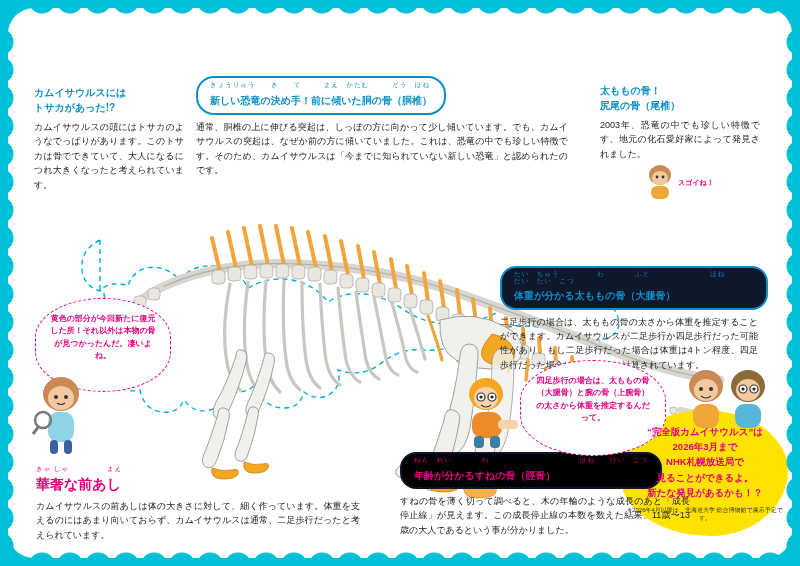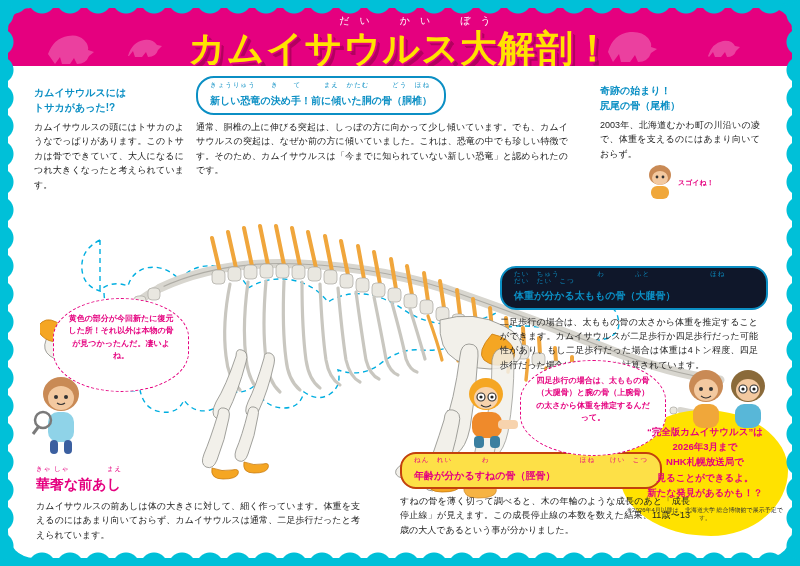--- a/index.html
+++ b/index.html
@@ -113,34 +113,20 @@
   .char{position:absolute;z-index:5;}
   .tiny{font-size:7px;color:#e5007f;font-weight:bold;}
 </style>
 </head>
 <body>
 
 <div id="poster">
 
   <div class="white-panel"></div>
 
-  <div class="header-band">
-    <svg width="784" height="58" viewBox="0 0 784 58" style="position:absolute;left:0;top:0;">
-      <g fill="#ffffff" opacity="0.25">
-        <path d="M40 46 q6-16 20-18 q10-2 16 4 q5 5 4 10 l6 2 l-5 4 q-3 8-12 8 l-3-6 l-4 6 l-8 0 l-2-7 l-5 7 z"></path>
-        <path d="M120 48 q4-14 16-16 q9-1 13 5 l5 1 l-4 4 q-2 7-10 7 l-2-5 l-4 5 l-7 0 l-2-6 l-4 5 z"></path>
-        <path d="M600 44 q5-18 22-20 q12-1 18 6 q4 5 3 9 l6 2 l-6 4 q-3 9-13 9 l-3-7 l-5 7 l-9 0 l-2-8 l-6 8 z"></path>
-        <path d="M700 48 q4-13 15-15 q9-1 12 5 l5 1 l-4 4 q-2 6-9 6 l-2-5 l-4 5 l-6 0 l-2-5 l-4 5 z"></path>
-      </g>
-    </svg>
-    <div class="title-wrap">
-      <div class="title-ruby">だい　かい　ぼう</div>
-      <div class="title-main">カムイサウルス大解剖！</div>
-    </div>
-  </div>
 
   <div class="art">
     <svg width="700" height="380" viewBox="0 0 700 380">
       <defs>
         <style>
           .bone{fill:#f2f0ea;stroke:#8a8a85;stroke-width:.8;}
           .rib{fill:none;stroke:#c9c7c0;stroke-width:3.2;stroke-linecap:round;}
           .ribO{fill:none;stroke:#f0a63c;stroke-width:3.2;stroke-linecap:round;}
           .orange{fill:#f5a623;stroke:#c97c10;stroke-width:.8;}
           .dash{fill:none;stroke:#00aee0;stroke-width:1.4;stroke-dasharray:5 4;}
@@ -296,50 +282,50 @@
 
   <div class="box" style="left:196px;top:76px;width:384px;">
     <div style="border:2px solid #0b8fc4;border-radius:18px;padding:4px 12px 5px;background:#fff;display:inline-block;">
       <span class="ruby">きょうりゅう　　き　　て　　　まえ　かたむ　　　どう　ほね</span>
       <span class="hd blue">新しい恐竜の決め手！前に傾いた胴の骨（胴椎）</span>
     </div>
     <div class="bd" style="width:372px;">通常、胴椎の上に伸びる突起は、しっぽの方に向かって少し傾いています。でも、カムイサウルスの突起は、なぜか前の方に傾いていました。これは、恐竜の中でも珍しい特徴です。そのため、カムイサウルスは「今までに知られていない新しい恐竜」と認められたのです。</div>
   </div>
 
   <div class="box" style="left:600px;top:84px;width:160px;">
-    <div class="hd blue">奇跡の始まり！</div>
+    <div class="hd blue">太ももの骨！</div>
     <div class="hd blue">尻尾の骨（尾椎）</div>
-    <div class="bd">2003年、北海道むかわ町の川沿いの凌で、体重を支えるのにはあまり向いておらず。</div>
+    <div class="bd">2003年、恐竜の中でも珍しい特徴です、地元の化石愛好家によって発見されました。</div>
   </div>
 
   <div class="box" style="left:500px;top:266px;width:268px;">
     <div style="border:2px solid #0b8fc4;border-radius:16px;padding:3px 12px 4px;background:#0f172a;display:inline-block;">
       <span class="ruby">たい　ちゅう　　　　　わ　　　　ふと　　　　　　　　ほね　　　だい　たい　こつ</span>
       <span class="hd blue">体重が分かる太ももの骨（大腿骨）</span>
     </div>
     <div class="bd" style="width:258px;">二足歩行の場合は、太ももの骨の太さから体重を推定することができます。カムイサウルスが二足歩行か四足歩行だった可能性があり、もし二足歩行だった場合は体重は4トン程度、四足歩行だった場合は約5.3トンと計算されています。</div>
   </div>
 
   <div class="box" style="left:400px;top:452px;width:300px;">
-    <div style="border:2px solid #c2410c;border-radius:16px;padding:3px 12px 4px;background:#fde047;display:inline-block;">
+    <div style="border:2px solid #0f172a;border-radius:16px;padding:3px 12px 4px;background:#000000;display:inline-block;">
       <span class="ruby pink">ねん　れい　　　　わ　　　　　　　　　　　　ほね　　けい　こつ</span>
       <span class="hd">年齢が分かるすねの骨（脛骨）</span>
     </div>
     <div class="bd" style="width:290px;">すねの骨を薄く切って調べると、木の年輪のような成長のあと「成長停止線」が見えます。この成長停止線の本数を数えた結果、11歳〜13歳の大人であるという事が分かりました。</div>
   </div>
 
   <div class="box" style="left:36px;top:466px;width:330px;">
     <div>
       <span class="ruby pink">きゃ しゃ　　　　　まえ</span>
       <span class="hd" style="font-size:14px;">華奢な前あし</span>
     </div>
     <div class="bd" style="width:324px;">カムイサウルスの前あしは体の大きさに対して、細く作っています。体重を支えるのにはあまり向いておらず、カムイサウルスは通常、二足歩行だったと考えられています。</div>
   </div>
 
-  <div class="bubble" style="left:53px;top:298px;width:110px;height:64px;text-align:center;">
+  <div class="bubble" style="left:35px;top:298px;width:110px;height:64px;text-align:center;">
     <span>黄色の部分が今回新たに復元した所！それ以外は本物の骨が見つかったんだ。凄いよね。</span>
   </div>
 
   <div class="bubble" style="left:520px;top:360px;width:120px;height:66px;">
     <span>四足歩行の場合は、太ももの骨（大腿骨）と腕の骨（上腕骨）の太さから体重を推定するんだって。</span>
   </div>
 
   <div class="tiny" style="position:absolute;left:678px;top:178px;z-index:5;">
     <span>スゴイね！</span>
   </div>

